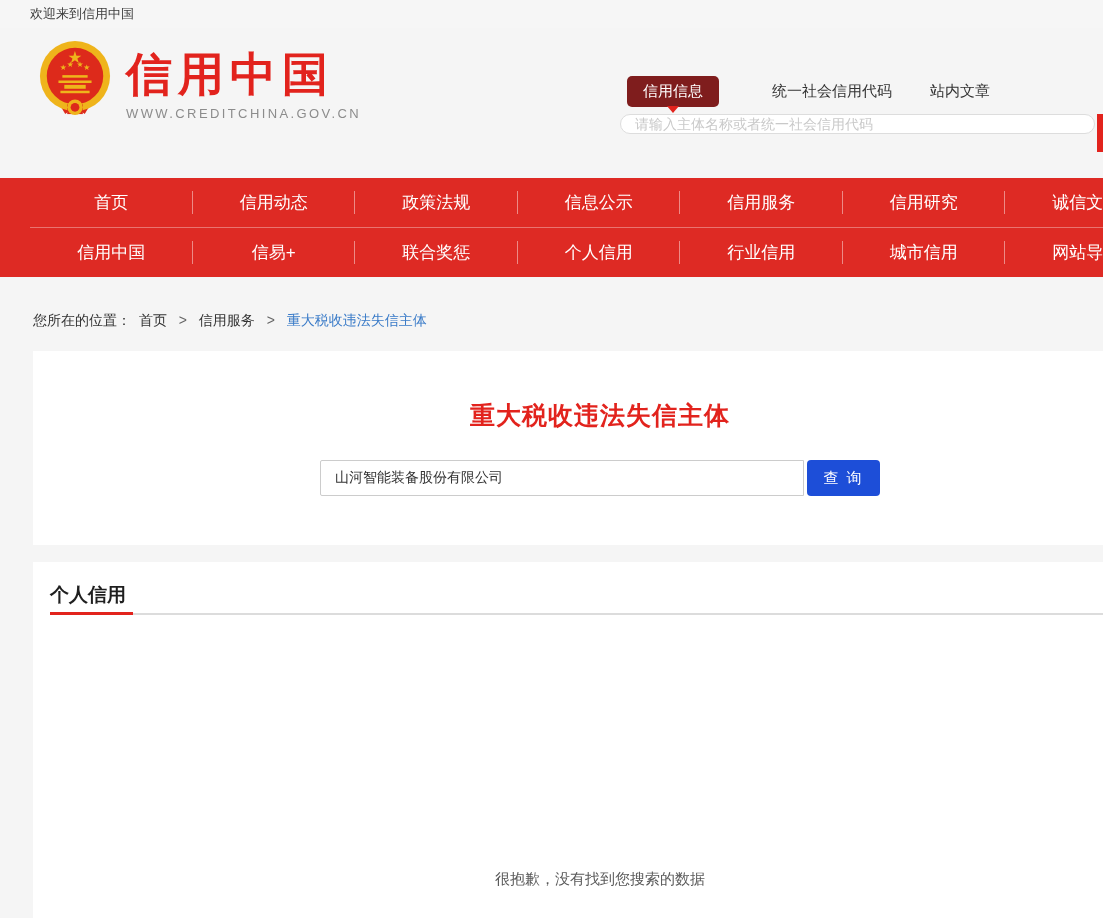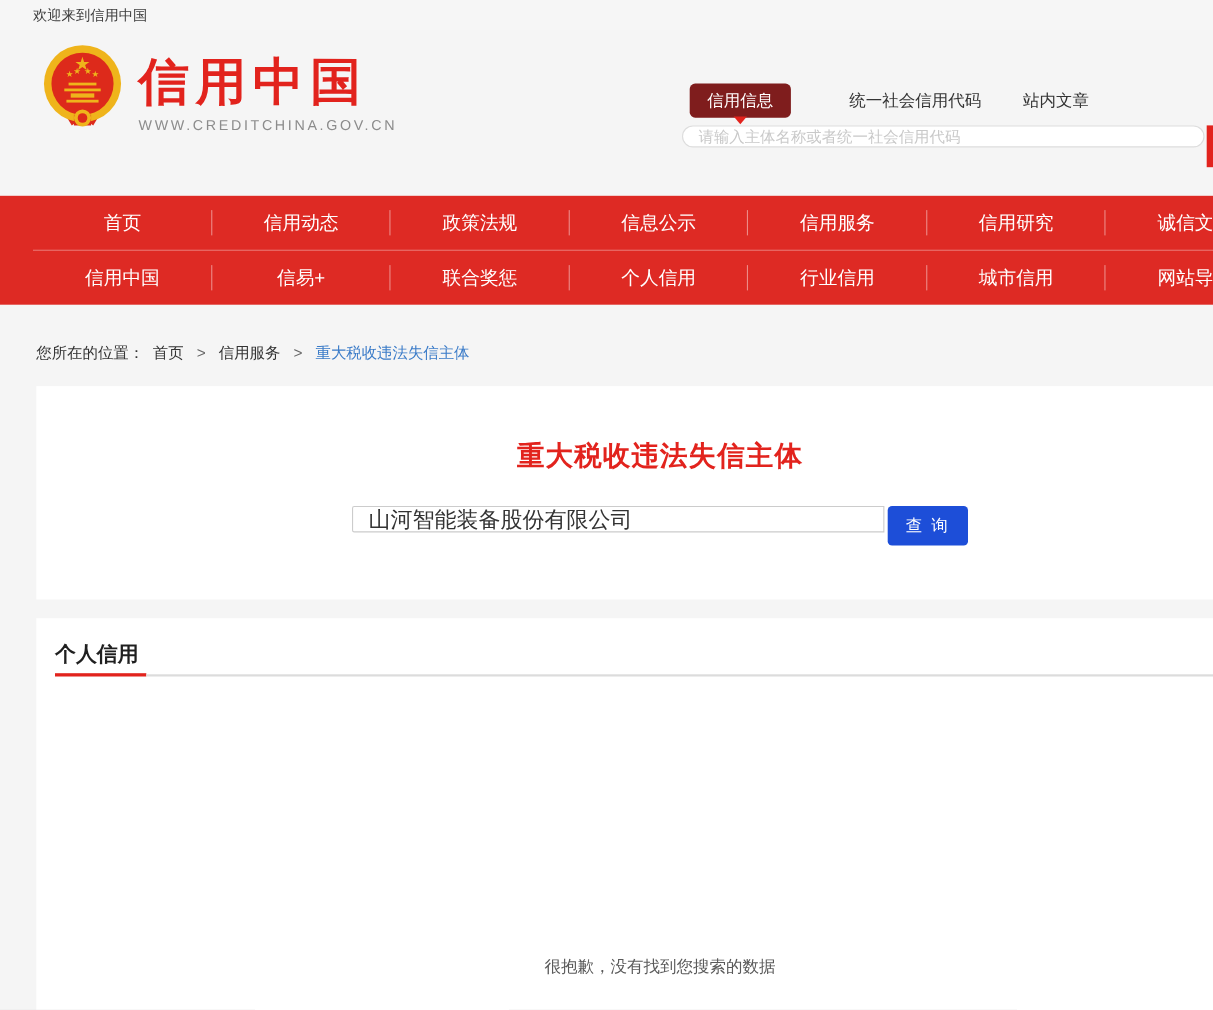--- a/index.html
+++ b/index.html
@@ -69,22 +69,22 @@
   
   .card { position: absolute; left: 33px; width: 1134px; background: #fff; }
   .card1 { top: 351px; height: 194px; }
   .page-title {
     padding-top: 49px; text-align: center;
     font-size: 25px; line-height: 30px; font-weight: bold; color: #e2231d;
     letter-spacing: 1px;
   }
   .query-row { margin-top: 30px; display: flex; justify-content: center; }
   .query-input {
-    width: 484px; height: 24px; border: 1px solid #ccc; border-radius: 2px 0 0 2px;
-    padding: 0 14px; font-size: 20px; color: #333; outline: none;
+    width: 484px; height: 36px; border: 1px solid #ccc; border-radius: 2px 0 0 2px;
+    padding: 0 14px; font-size: 14px; color: #333; outline: none;
     font-family: "Liberation Sans", "DejaVu Sans", sans-serif;
   }
   .query-btn {
     margin-left: 3px; width: 73px; height: 36px; background: #1d4ed8; color: #fff;
     border: none; border-radius: 4px; font-size: 15px; letter-spacing: 2px; cursor: pointer;
     font-family: "Liberation Sans", "DejaVu Sans", sans-serif;
   }
   .card2 { top: 562px; height: 400px; }
   .results-heading { position: absolute; left: 17px; top: 20px; font-size: 19px; font-weight: bold; color: #1f1f1f; }
   .underline-red { position: absolute; left: 17px; top: 50px; width: 83px; height: 3px; background: #e2231d; }

